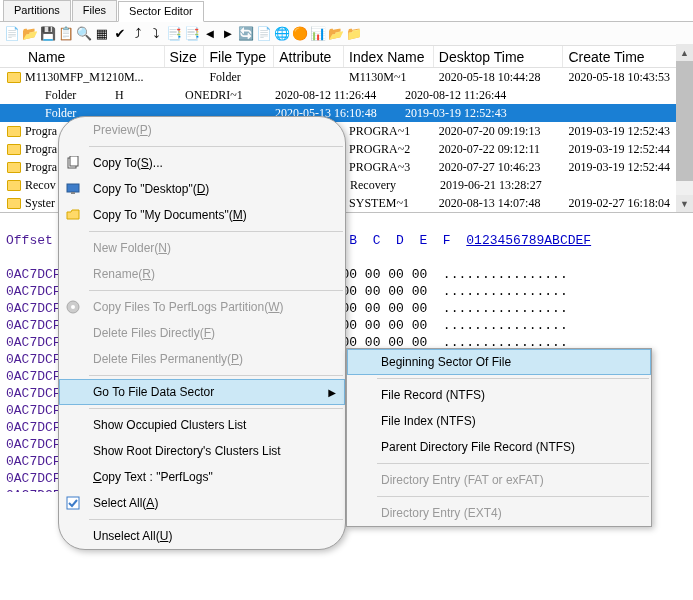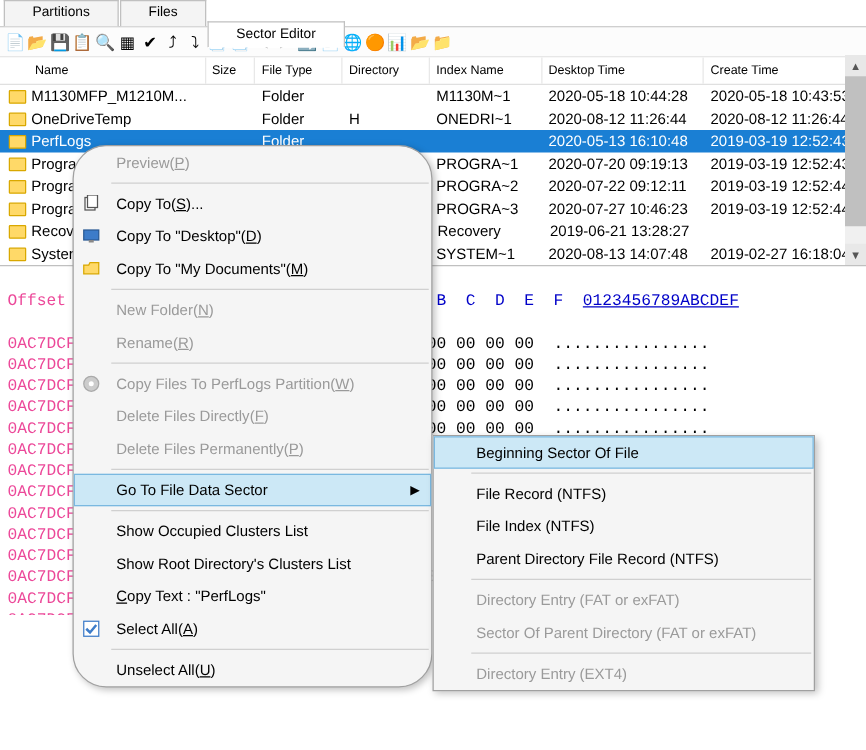--- a/index.html
+++ b/index.html
@@ -1,50 +1,50 @@
 <!DOCTYPE html>
 <html><head>
 <meta charset="utf-8">
 <style>
 * { margin:0; padding:0; box-sizing:border-box; }
 body { font-family:"Segoe UI",Tahoma,sans-serif; font-size:12px; background:#fff; color:#000; width:693px; height:600px; overflow:hidden; position:relative; }
 
 .tabs { display:flex; border-bottom:1px solid #c0c0c0; height:22px; padding-left:3px; }
-.tab { padding:3px 22px; border:1px solid #c0c0c0; border-bottom:none; margin-right:1px; background:#f4f4f4; font-size:11px; cursor:pointer; }
-.tab.active { background:#fff; border-bottom:1px solid #fff; position:relative; top:17px; }
+.tab { padding:3px 10px; border:1px solid #c0c0c0; border-bottom:none; margin-right:1px; background:#f4f4f4; font-size:11px; cursor:pointer; }
+.tab.active { background:#fff; border-bottom:1px solid #fff; position:relative; top:1px; }
 
 .toolbar { display:flex; gap:2px; padding:4px; border-bottom:1px solid #e0e0e0; background:#fcfcfc; height:24px; align-items:center; }
 .tool-icon { width:16px; height:16px; display:flex; align-items:center; justify-content:center; font-size:13px; cursor:pointer; }
 
-.table-header { display:flex; background:#fff; border-bottom:1px solid #e0e0e0; height:22px; font-size:10px; }
+.table-header { display:flex; background:#fff; border-bottom:1px solid #e0e0e0; height:22px; font-size:14px; }
 .th { padding:3px 5px; border-right:1px solid #e8e8e8; display:flex; align-items:center; }
 .th.name { width:165px; padding-left:28px }
 .th.size { width:40px; text-align:right }
 .th.ftype { width:70px }
 .th.attr { width:70px }
 .th.sname { width:90px }
 .th.mtime { width:130px }
 .th.ctime { width:130px }
 
 .file-rows { }
 .row { display:flex; height:18px; font-size:12px; align-items:center; }
-.row .cell { padding:12px 5px; white-space:nowrap; overflow:hidden; }
+.row .cell { padding:12px 5px; white-space:nowrap; overflow:hidden;font-family:Liberation Serif, serif; }
 .row .cell.name { width:165px; display:flex; align-items:center; gap:4px; padding-left:7px }
 .row .cell.size { width:40px }
 .row .cell.ftype { width:70px }
 .row .cell.attr { width:70px }
 .row .cell.sname { width:90px }
 .row .cell.mtime { width:130px }
 .row .cell.ctime { width:130px }
 .folder-icon { width:14px; height:11px; background:#ffd968; border:1px solid #d9a800; border-radius:1px; flex-shrink:0; }
 .row.selected { background:#1a7fd4; color:#fff; }
 .row.selected .folder-icon { background:#ffd968; }
 
 .hex-area { border-top:1px solid #c0c0c0; padding:2px 6px; font-family:"Courier New",monospace; font-size:13px; line-height:17px; white-space:pre; color:#000; position:relative; height:280px; overflow:hidden; background:#fff; }
-.hex-offset { color:#ec4899; }
+.hex-offset { color:#4c1d95; }
 .hex-ascii { color:#0000c8;text-decoration:underline; }
 .hex-header { color:#0000c8; }
 
 
 .ctx-menu { position:absolute; background:#f5f5f5; border:1px solid #a0a0a0; box-shadow:2px 2px 6px rgba(0,0,0,.25); font-size:12px; z-index:10; }
 .ctx-item { display:flex; align-items:center; height:26px; padding:0 20px 0 34px; position:relative; white-space:nowrap; }
 .ctx-item.hover { background:#cce8f6; border:1px solid #7ab8e0; height:26px; padding:0 19px 0 33px; }
 .ctx-item.disabled { color:#9a9a9a; }
 .ctx-sep { height:1px; background:#d0d0d0; margin:3px 2px 3px 30px; }
 .ctx-icon { position:absolute; left:6px; width:16px; height:16px; display:flex; align-items:center; justify-content:center; }
@@ -89,56 +89,48 @@
   <span class="tool-icon">🟠</span>
   <span class="tool-icon">📊</span>
   <span class="tool-icon">📂</span>
   <span class="tool-icon">📁</span>
 </div>
 
 <div class="table-header">
   <div class="th name">Name</div>
   <div class="th size">Size</div>
   <div class="th ftype">File Type</div>
-  <div class="th attr">Directory</div>
+  <div class="th attr">Attribute</div>
   <div class="th sname">Index Name</div>
   <div class="th mtime">Desktop Time</div>
   <div class="th ctime">Create Time</div>
 </div>
 
 <div class="file-rows" id="file-rows">
     <div class="row">
       <div class="cell name">
         <span class="folder-icon"></span>
         <span>M1130MFP_M1210M...</span>
       </div>
       <div class="cell size"></div>
       <div class="cell ftype">Folder</div>
       <div class="cell attr"></div>
       <div class="cell sname">M1130M~1</div>
       <div class="cell mtime">2020-05-18 10:44:28</div>
       <div class="cell ctime">2020-05-18 10:43:53</div>
     </div>
     <div class="row">
-      <div class="cell name">
-        <span class="folder-icon"></span>
-        <span>OneDriveTemp</span>
-      </div>
       <div class="cell size"></div>
       <div class="cell ftype">Folder</div>
       <div class="cell attr">H</div>
       <div class="cell sname">ONEDRI~1</div>
       <div class="cell mtime">2020-08-12 11:26:44</div>
       <div class="cell ctime">2020-08-12 11:26:44</div>
     </div>
     <div class="row selected">
-      <div class="cell name">
-        <span class="folder-icon"></span>
-        <span>PerfLogs</span>
-      </div>
       <div class="cell size"></div>
       <div class="cell ftype">Folder</div>
       <div class="cell attr"></div>
       <div class="cell sname"></div>
       <div class="cell mtime">2020-05-13 16:10:48</div>
       <div class="cell ctime">2019-03-19 12:52:43</div>
     </div>
     <div class="row">
       <div class="cell name">
         <span class="folder-icon"></span>
@@ -279,20 +271,17 @@
     <div class="ctx-item">
       <span>File Index (NTFS)</span>
     </div>
     <div class="ctx-item">
       <span>Parent Directory File Record (NTFS)</span>
     </div>
     <div class="ctx-sep"></div>
     <div class="ctx-item disabled">
       <span>Directory Entry (FAT or exFAT)</span>
     </div>
-    <div class="ctx-item disabled">
-      <span>Sector Of Parent Directory (FAT or exFAT)</span>
-    </div>
     <div class="ctx-sep"></div>
     <div class="ctx-item disabled">
       <span>Directory Entry (EXT4)</span>
     </div>
   </div>
 
 </body></html>

